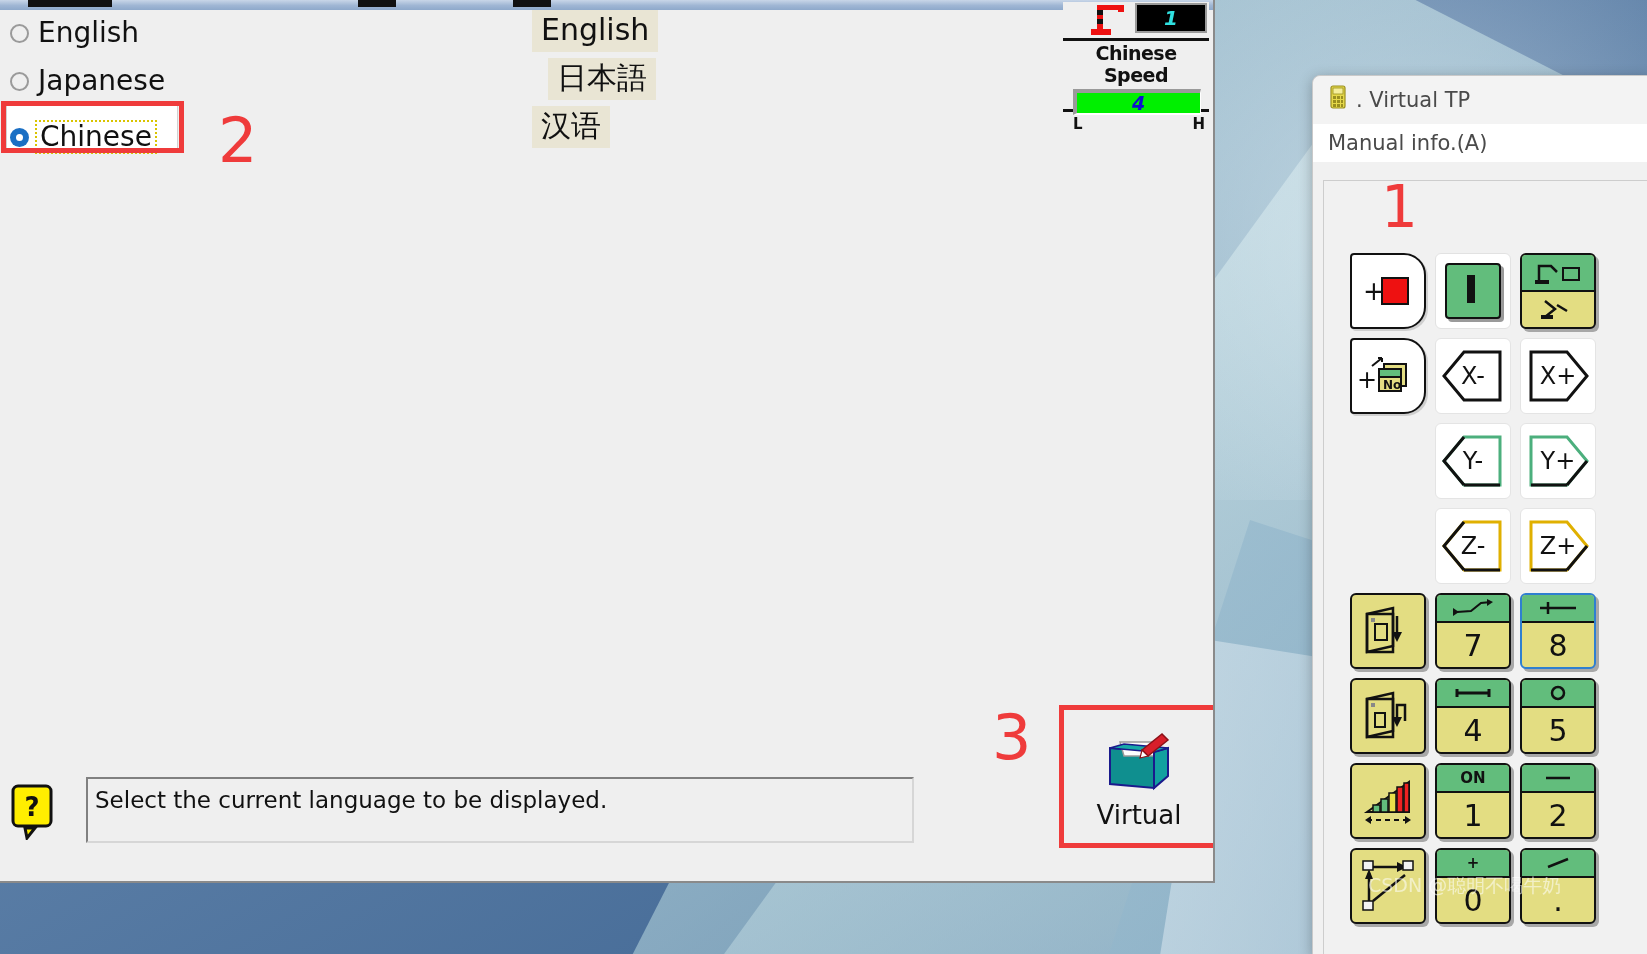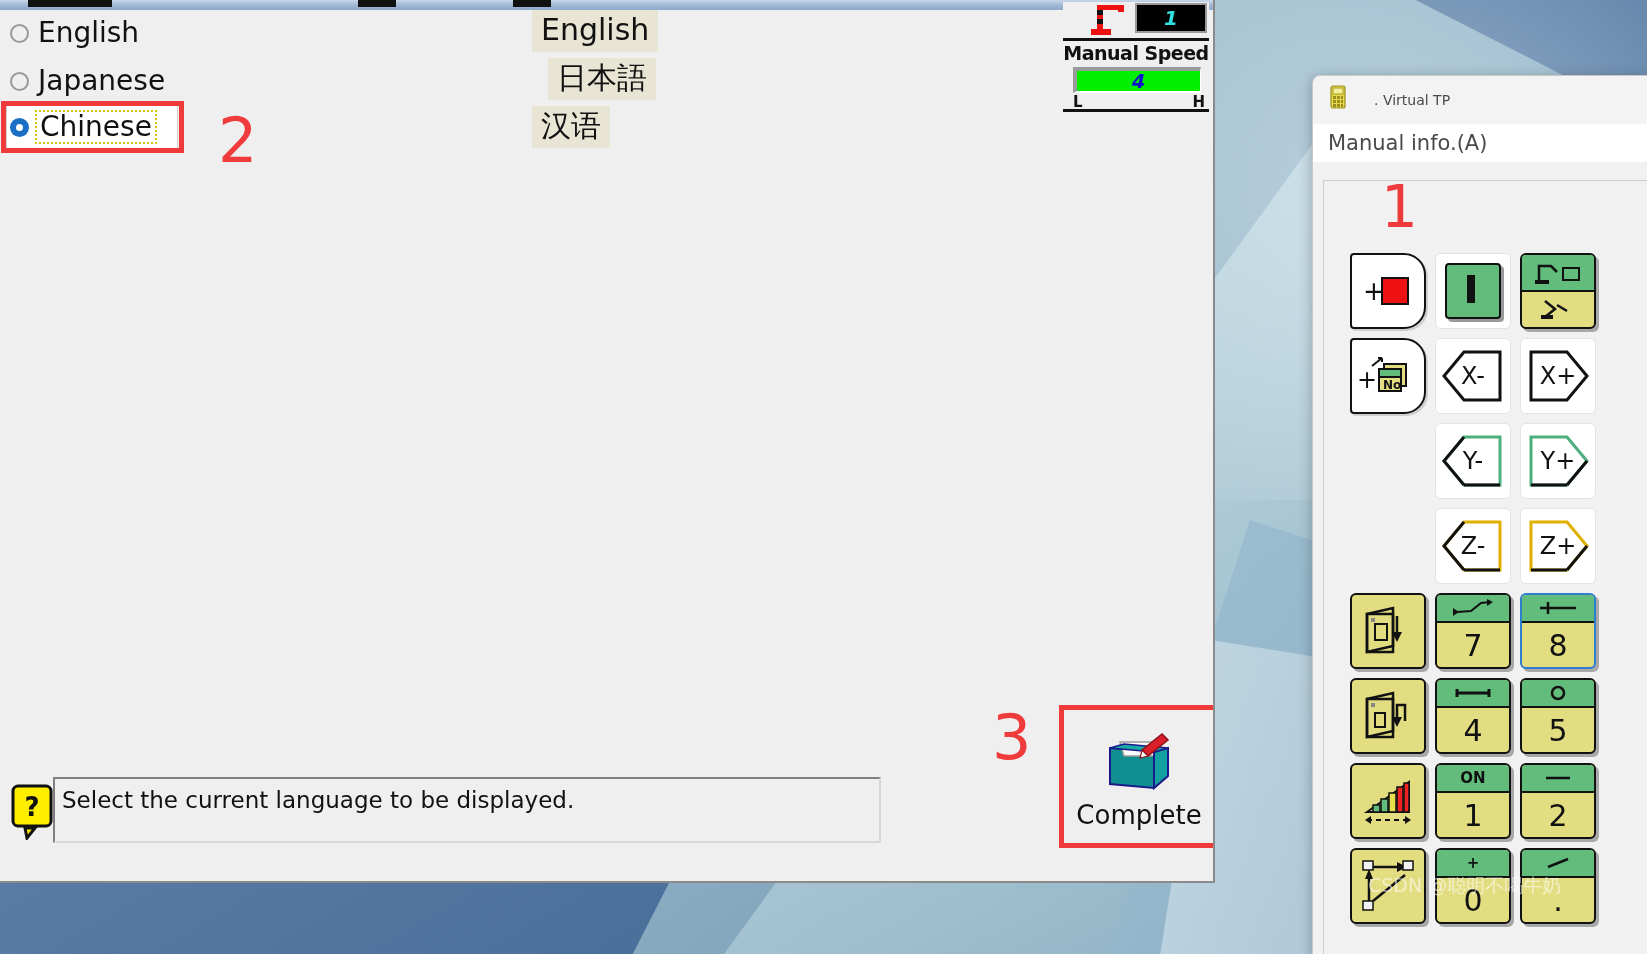--- a/index.html
+++ b/index.html
@@ -120,21 +120,21 @@
     color:#1010d0;font-weight:bold;font-style:italic;font-size:19px;
     text-align:center;line-height:20px;
   }
   #sw-lh{position:relative;height:20px;font-size:15px;font-weight:bold;color:#111;}
   #sw-lh .l{position:absolute;left:10px;top:0;}
   #sw-lh .h{position:absolute;right:4px;top:0;}
 
   
   #helpicon{position:absolute;left:11px;top:784px;width:44px;height:56px;}
   #helptext{
-    position:absolute;left:53px;top:777px;width:828px;height:66px;
+    position:absolute;left:86px;top:777px;width:828px;height:66px;
     background:#efefef;border:2px solid #808080;box-sizing:border-box;
     border-right-color:#d6d6d6;border-bottom-color:#d6d6d6;
     font-size:23px;color:#111;padding:8px 0 0 7px;white-space:nowrap;
   }
 
   
   #complete-wrap{
     position:absolute;left:1059px;top:705px;width:160px;height:143px;
     border:5px solid #ef3b3b;box-sizing:border-box;background:#efefef;
   }
@@ -162,21 +162,21 @@
     position:absolute;left:1312px;top:75px;width:340px;height:879px;
     background:#f1f1f1;
     border:1px solid #c9c9c9;border-top-left-radius:8px;border-top-right-radius:8px;
     box-shadow:0 3px 14px rgba(0,0,0,.28);
     overflow:hidden;
   }
   #vtp-title{
     height:48px;background:#f3f3f3;display:flex;align-items:center;
     padding-left:15px;border-top-left-radius:8px;
   }
-  #vtp-title .t{font-size:14px;color:#4a4a4a;margin-left:26px;}
+  #vtp-title .t{font-size:21px;color:#4a4a4a;margin-left:8px;}
   #vtp-menu{
     height:38px;background:#fff;display:flex;align-items:center;
     padding-left:15px;font-size:21px;color:#4a4a4a;
   }
   #vtp-body{
     position:absolute;left:10px;top:104px;right:0;bottom:0;
     background:#f1f1f1;border:1px solid #cdcdcd;border-right:none;border-bottom:none;
   }
   #keypad{position:absolute;left:26px;top:72px;}
 
@@ -265,21 +265,21 @@
   <div class="radio-row" style="top:16px;">
     <div class="radio-circle"></div>
     <div class="radio-label">English</div>
   </div>
 
   <div class="radio-row" style="top:64px;">
     <div class="radio-circle"></div>
     <div class="radio-label">Japanese</div>
   </div>
 
-  <div class="radio-row" style="top:110px;justify-content:center;">
+  <div class="radio-row" style="top:120px;justify-content:center;">
     <div class="radio-circle on"></div>
     <div class="radio-label focus">Chinese</div>
   </div>
 
   <div class="langbox" style="top:10px;">English</div>
   <div class="langbox" style="top:58px;margin-left:16px;">日本語</div>
   <div class="langbox" style="top:106px;">汉语</div>
 
   <div id="speedwidget">
     <div id="sw-toprow">
@@ -288,21 +288,21 @@
           <rect x="12" y="2" width="6" height="26" fill="#ee1111"></rect>
           <rect x="12" y="1" width="26" height="5" fill="#ee1111"></rect>
           <rect x="33" y="1" width="6" height="7" fill="#ee1111"></rect>
           <rect x="6" y="25" width="20" height="6" fill="#ee1111"></rect>
           <rect x="12" y="6" width="6" height="5" fill="#111"></rect>
           <rect x="12" y="15" width="6" height="5" fill="#111"></rect>
         </svg>
       </div>
       <div id="sw-num">1</div>
     </div>
-    <div id="sw-title">Manual Speed</div>
+    <div id="sw-title">Chinese Speed</div>
     <div id="sw-bar">
       <span>4</span>
     </div>
     <div id="sw-lh">
       <div class="l">L</div>
       <div class="h">H</div>
     </div>
   </div>
 
   <div id="helpicon">
@@ -319,21 +319,21 @@
       <div>
         <svg width="74" height="66" viewBox="0 0 74 66">
           <path d="M8 22 L8 58 L52 62 L52 26 Z" fill="#0f8f8f" stroke="#1a1a8c" stroke-width="2"></path>
           <path d="M18 16 L50 16 L56 30 L22 30 Z" fill="#fdfdfd" stroke="#9a9a9a" stroke-width="1.5"></path>
           <path d="M52 26 L52 62 L66 50 L66 22 Z" fill="#12a0a0" stroke="#1a1a8c" stroke-width="2"></path>
           <path d="M8 22 L52 26 L66 22 L22 18 Z" fill="#17a8a8" stroke="#1a1a8c" stroke-width="1.5"></path>
           <path d="M40 24 L60 8 L66 14 L46 30 Z" fill="#d81f2a" stroke="#8b1118" stroke-width="1.5"></path>
           <path d="M40 24 L46 30 L38 32 Z" fill="#fff" stroke="#8b1118" stroke-width="1.2"></path>
         </svg>
       </div>
-      <div id="complete-label">Complete</div>
+      <div id="complete-label">Virtual</div>
     </div>
   </div>
 
   <div id="redbox-chinese" class="redbox"></div>
 
   <div class="annot" id="annot2">2</div>
   <div class="annot" id="annot3">3</div>
 </div>
 
 <div id="vtp">

